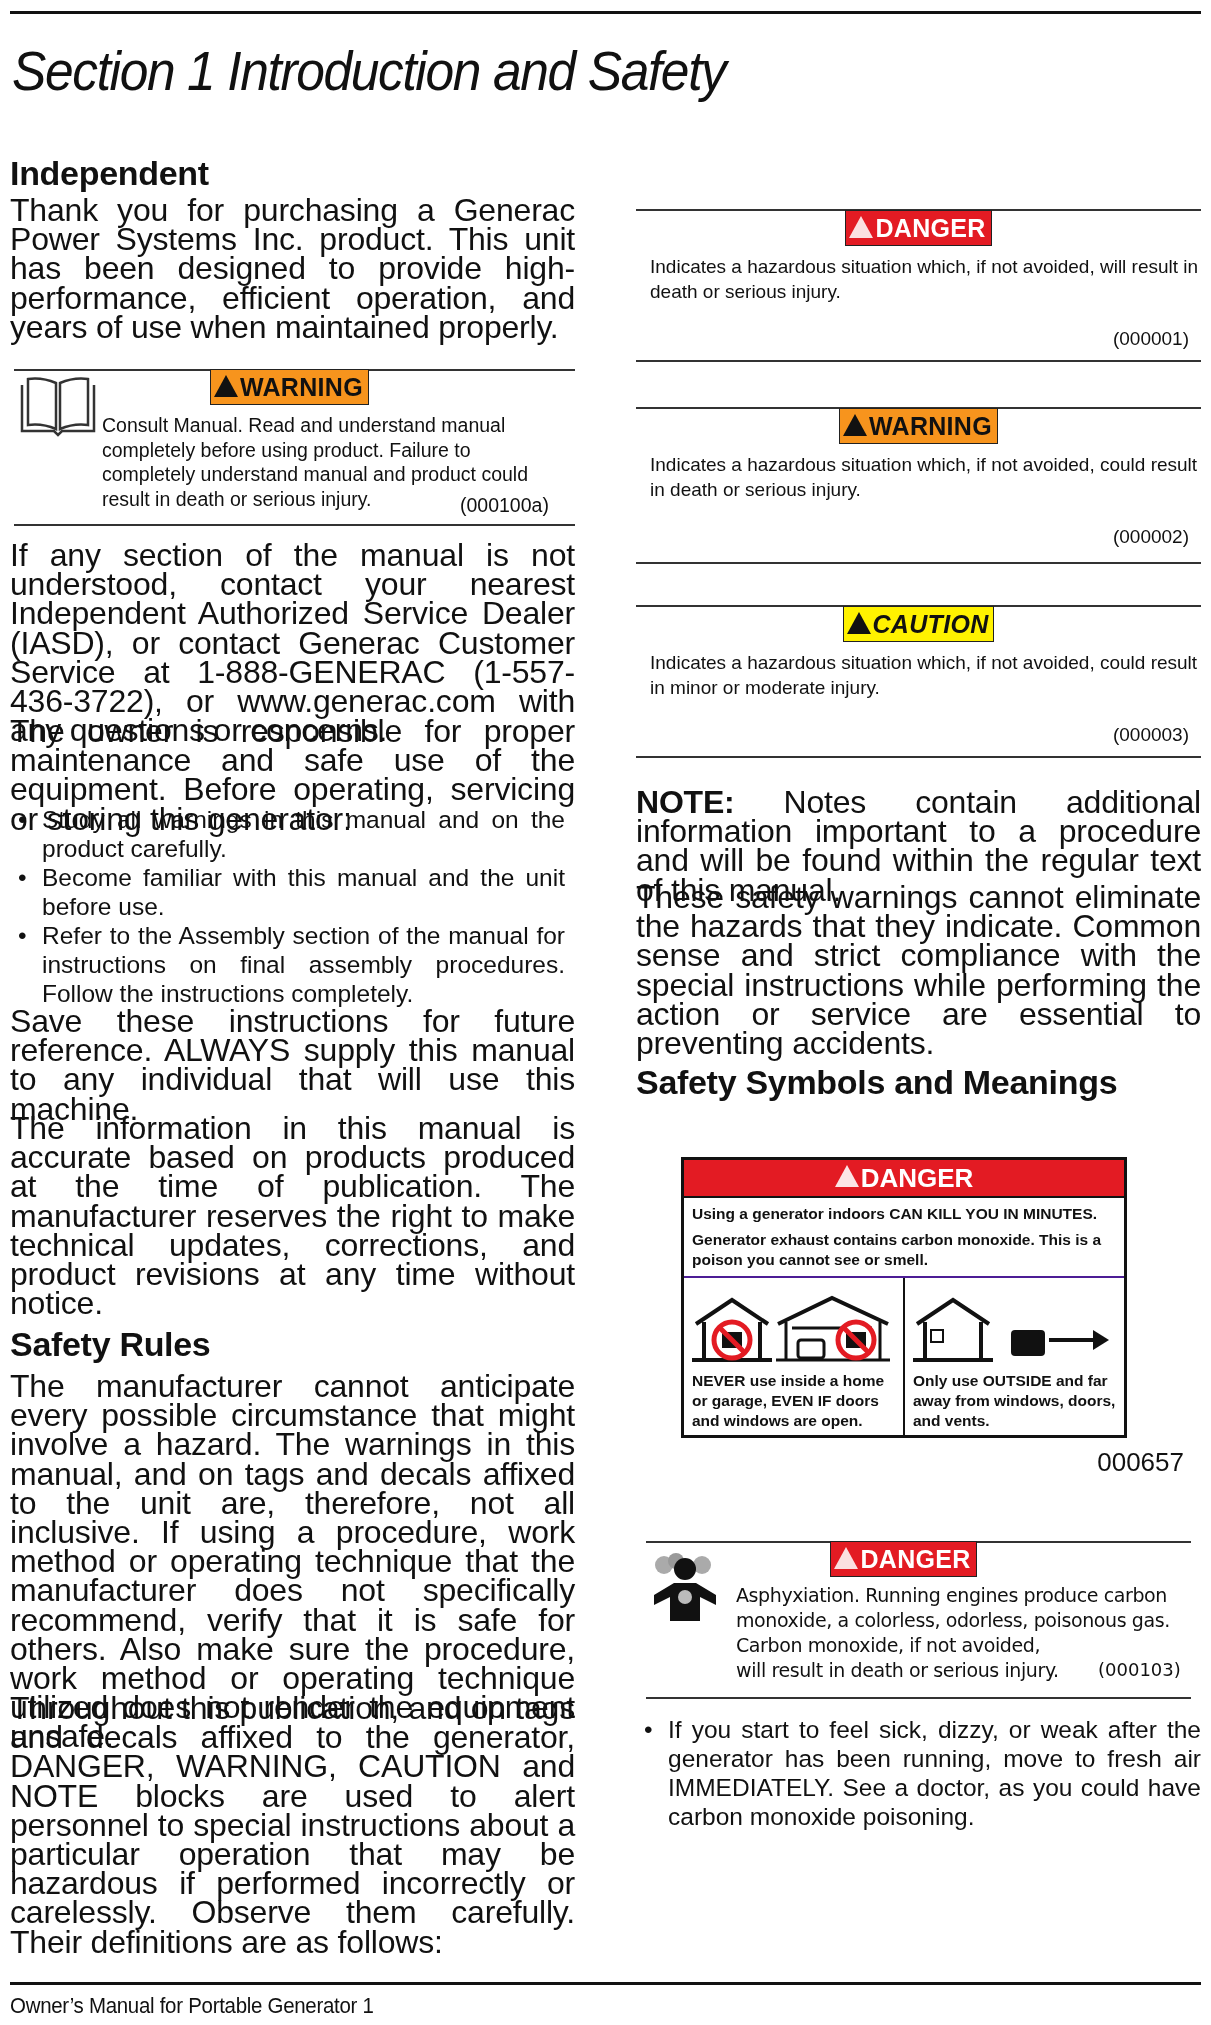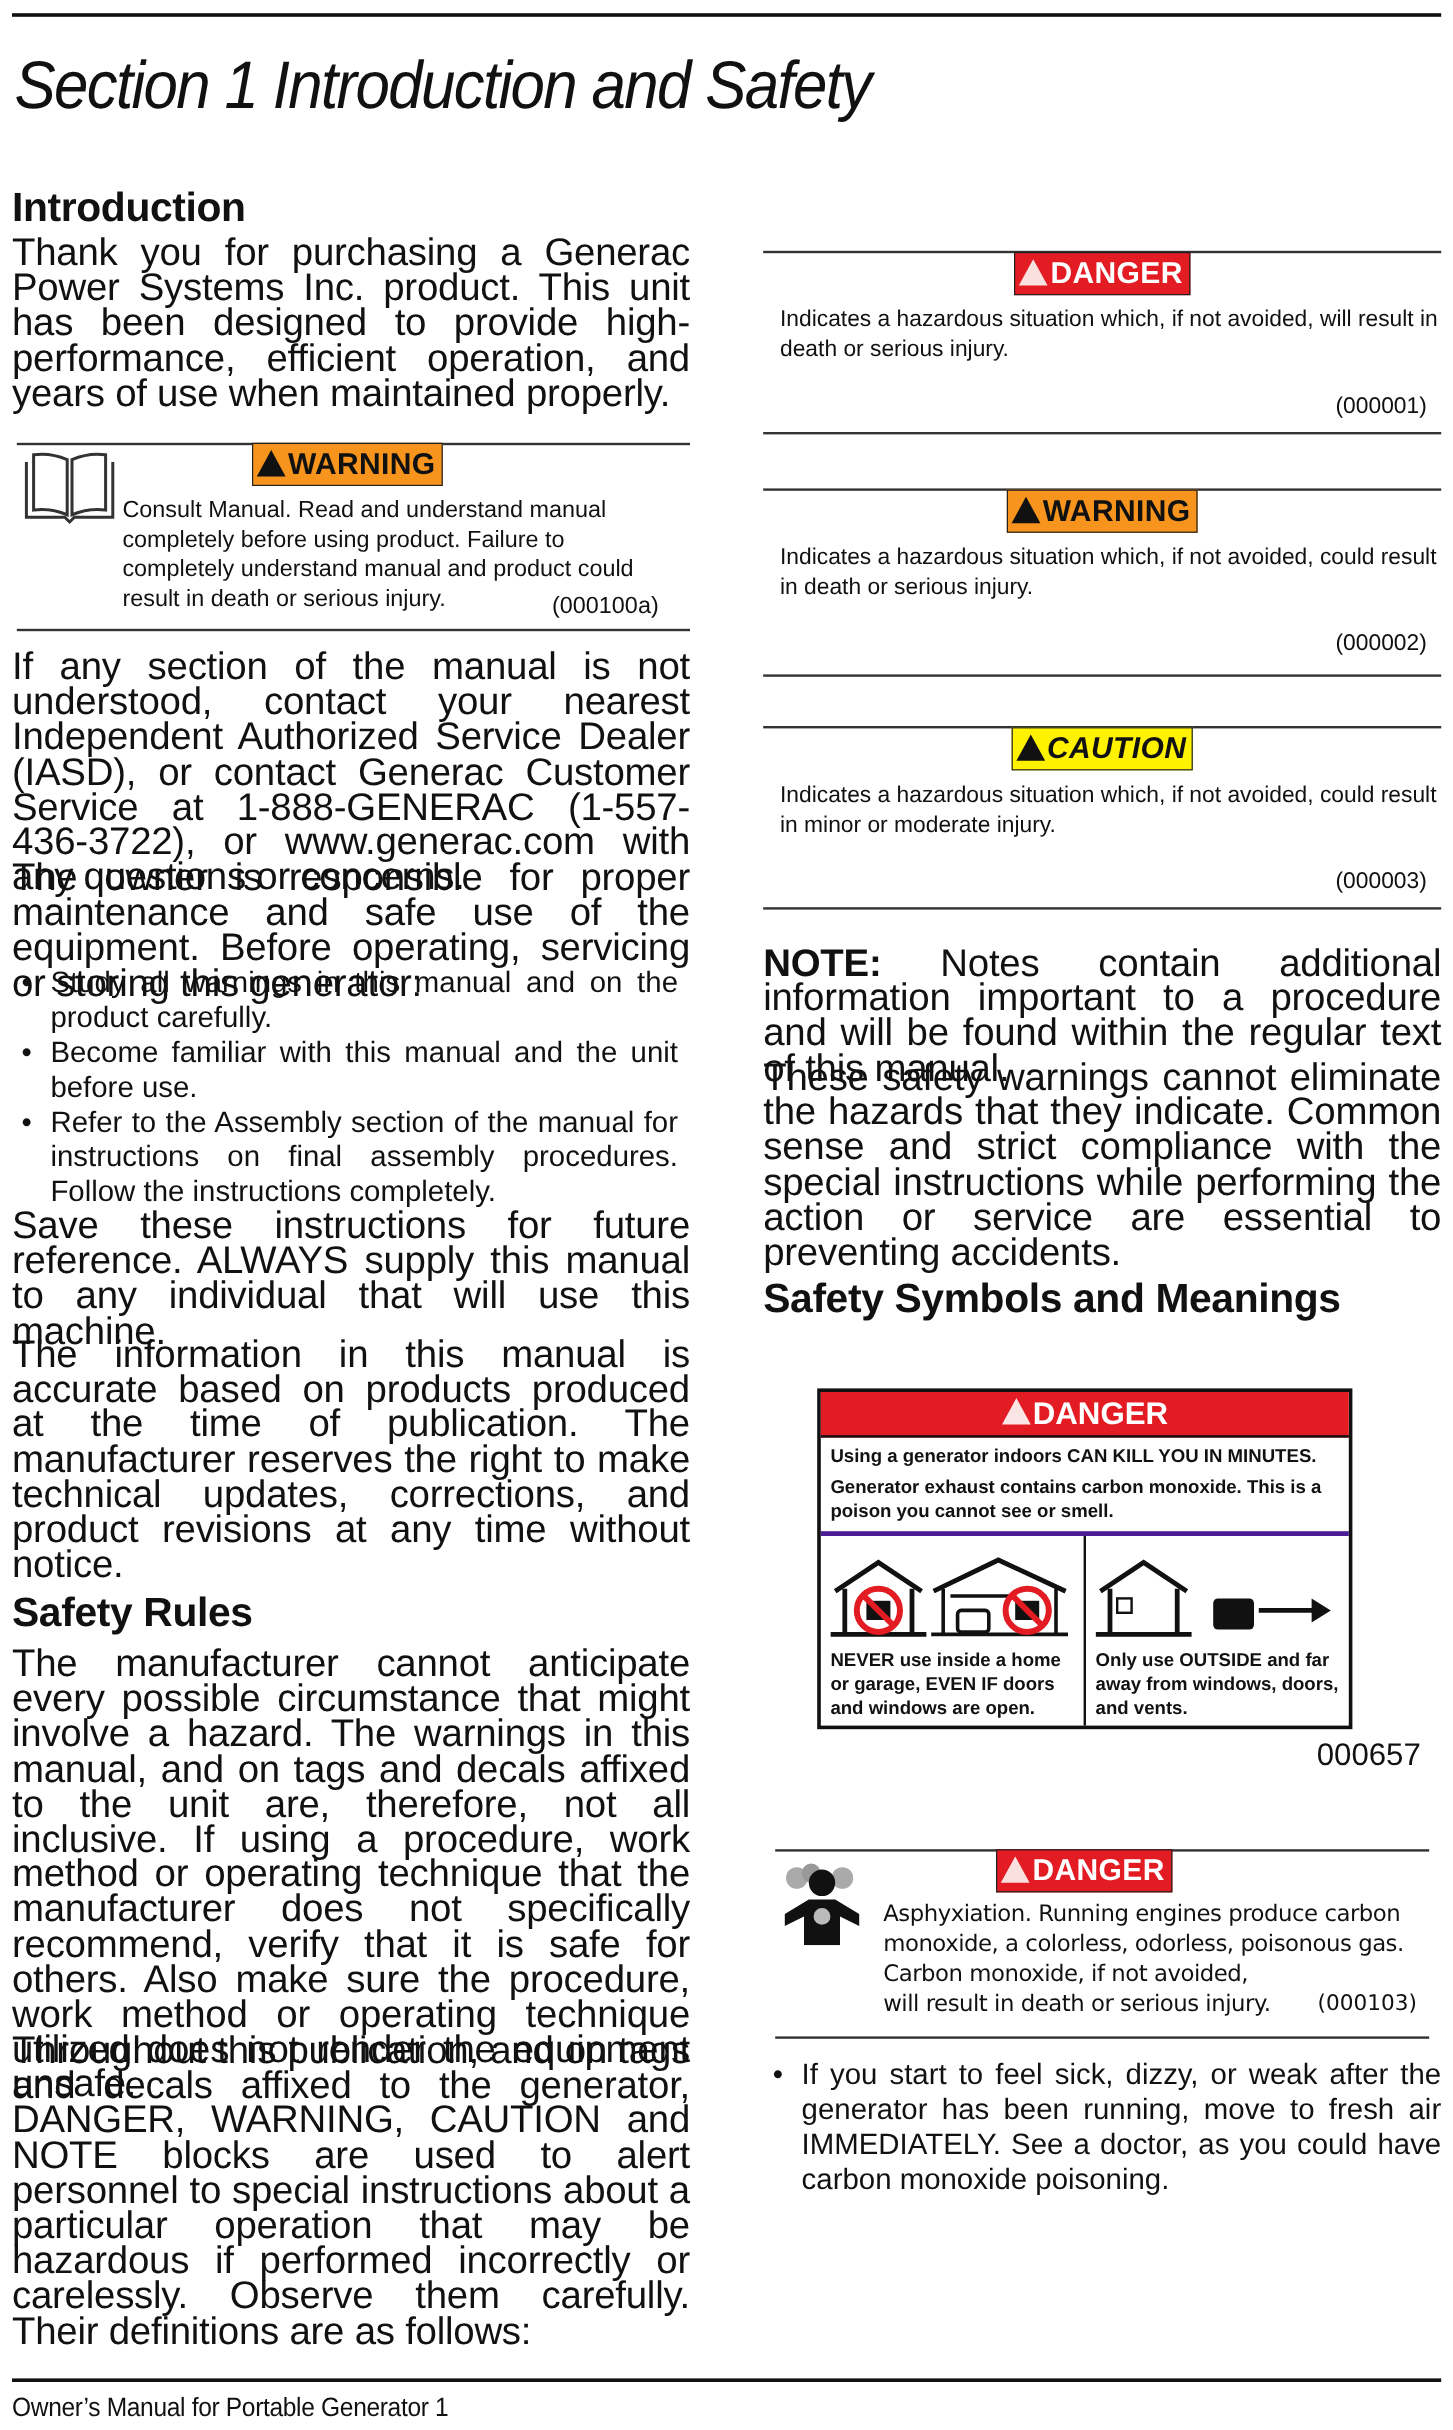--- a/index.html
+++ b/index.html
@@ -23,37 +23,37 @@
   .badge.warning .tri { border-bottom: 22px solid #111; }
   .badge.caution { background: #fff200; color: #111; font-style: italic; }
   .badge.caution .tri { border-bottom: 22px solid #111; }
   .def-block { position: absolute; left: 0; width: 565px; }
   .def-block .badge-wrap { text-align: center; margin-top: -1px; }
   .def-text { font-size: 19px; line-height: 25px; margin: 8px 0 0 14px; }
   .def-code { font-size: 19px; text-align: right; margin-top: 24px; padding-right: 12px; }
   .sign { position: absolute; border: 3px solid #111; background: #fff; }
   .sign-head { background: #e31b23; color: #fff; text-align: center; font-weight: bold; font-size: 26px; line-height: 36px; border-bottom: 2px solid #111; }
   .sign-head .tri { display: inline-block; width: 0; height: 0; border-left: 12px solid transparent; border-right: 12px solid transparent; border-bottom: 22px solid #fce5e5; margin-right: 2px; }
-  .sign-msg { font-weight: bold; font-size: 15.5px; line-height: 20px; padding: 6px 8px; border-bottom: 4px solid #4c1d95; }
+  .sign-msg { font-weight: bold; font-size: 15.5px; line-height: 20px; padding: 6px 8px; border-bottom: 2px solid #4c1d95; }
   .sign-msg p { margin: 0 0 6px 0; }
   .sign-msg p:last-child { margin: 0; }
   .sign-row { display: flex; }
   .sign-cell { flex: 1; padding: 16px 8px 4px 8px; font-weight: bold; font-size: 15.5px; line-height: 20px; }
   .sign-cell + .sign-cell { border-left: 2px solid #111; }
   .footer-rule { position: absolute; left: 10px; right: 10px; top: 1982px; height: 3px; background: #111; }
   .footer { position: absolute; left: 10px; top: 1993px; font-size: 22px; letter-spacing: -0.3px; transform: scaleX(0.93); transform-origin: left; }
 </style>
 </head>
 <body>
 
 <div class="rule-top"></div>
 <div class="page-title">Section 1 Introduction and Safety</div>
 
 <div class="col left">
-  <h2 style="position:absolute; top:154px; left:0;">Introduction</h2>
+  <h2 style="position:absolute; top:154px; left:0;">Independent</h2>
   <p class="body-text" style="position:absolute; top:196px; width:565px;">Thank you for purchasing a Generac Power Systems Inc. product. This unit has been designed to provide high-performance, efficient operation, and years of use when maintained properly.</p>
 
   <div style="position:absolute; top:369px; width:565px;">
     <div class="hr" style="margin-left:4px;"></div>
     <div style="position:absolute; left:8px; top:6px; width:80px; height:62px;">
       <svg width="80" height="62" viewBox="0 0 80 62">
         <path d="M4 10 L4 56 L36 56 L40 60 L44 56 L76 56 L76 10" fill="none" stroke="#333" stroke-width="2.5"></path>
         <path d="M10 4 Q24 2 38 8 L38 54 Q24 48 10 50 Z" fill="#fff" stroke="#333" stroke-width="2.5"></path>
         <path d="M70 4 Q56 2 42 8 L42 54 Q56 48 70 50 Z" fill="#fff" stroke="#333" stroke-width="2.5"></path>
       </svg>

